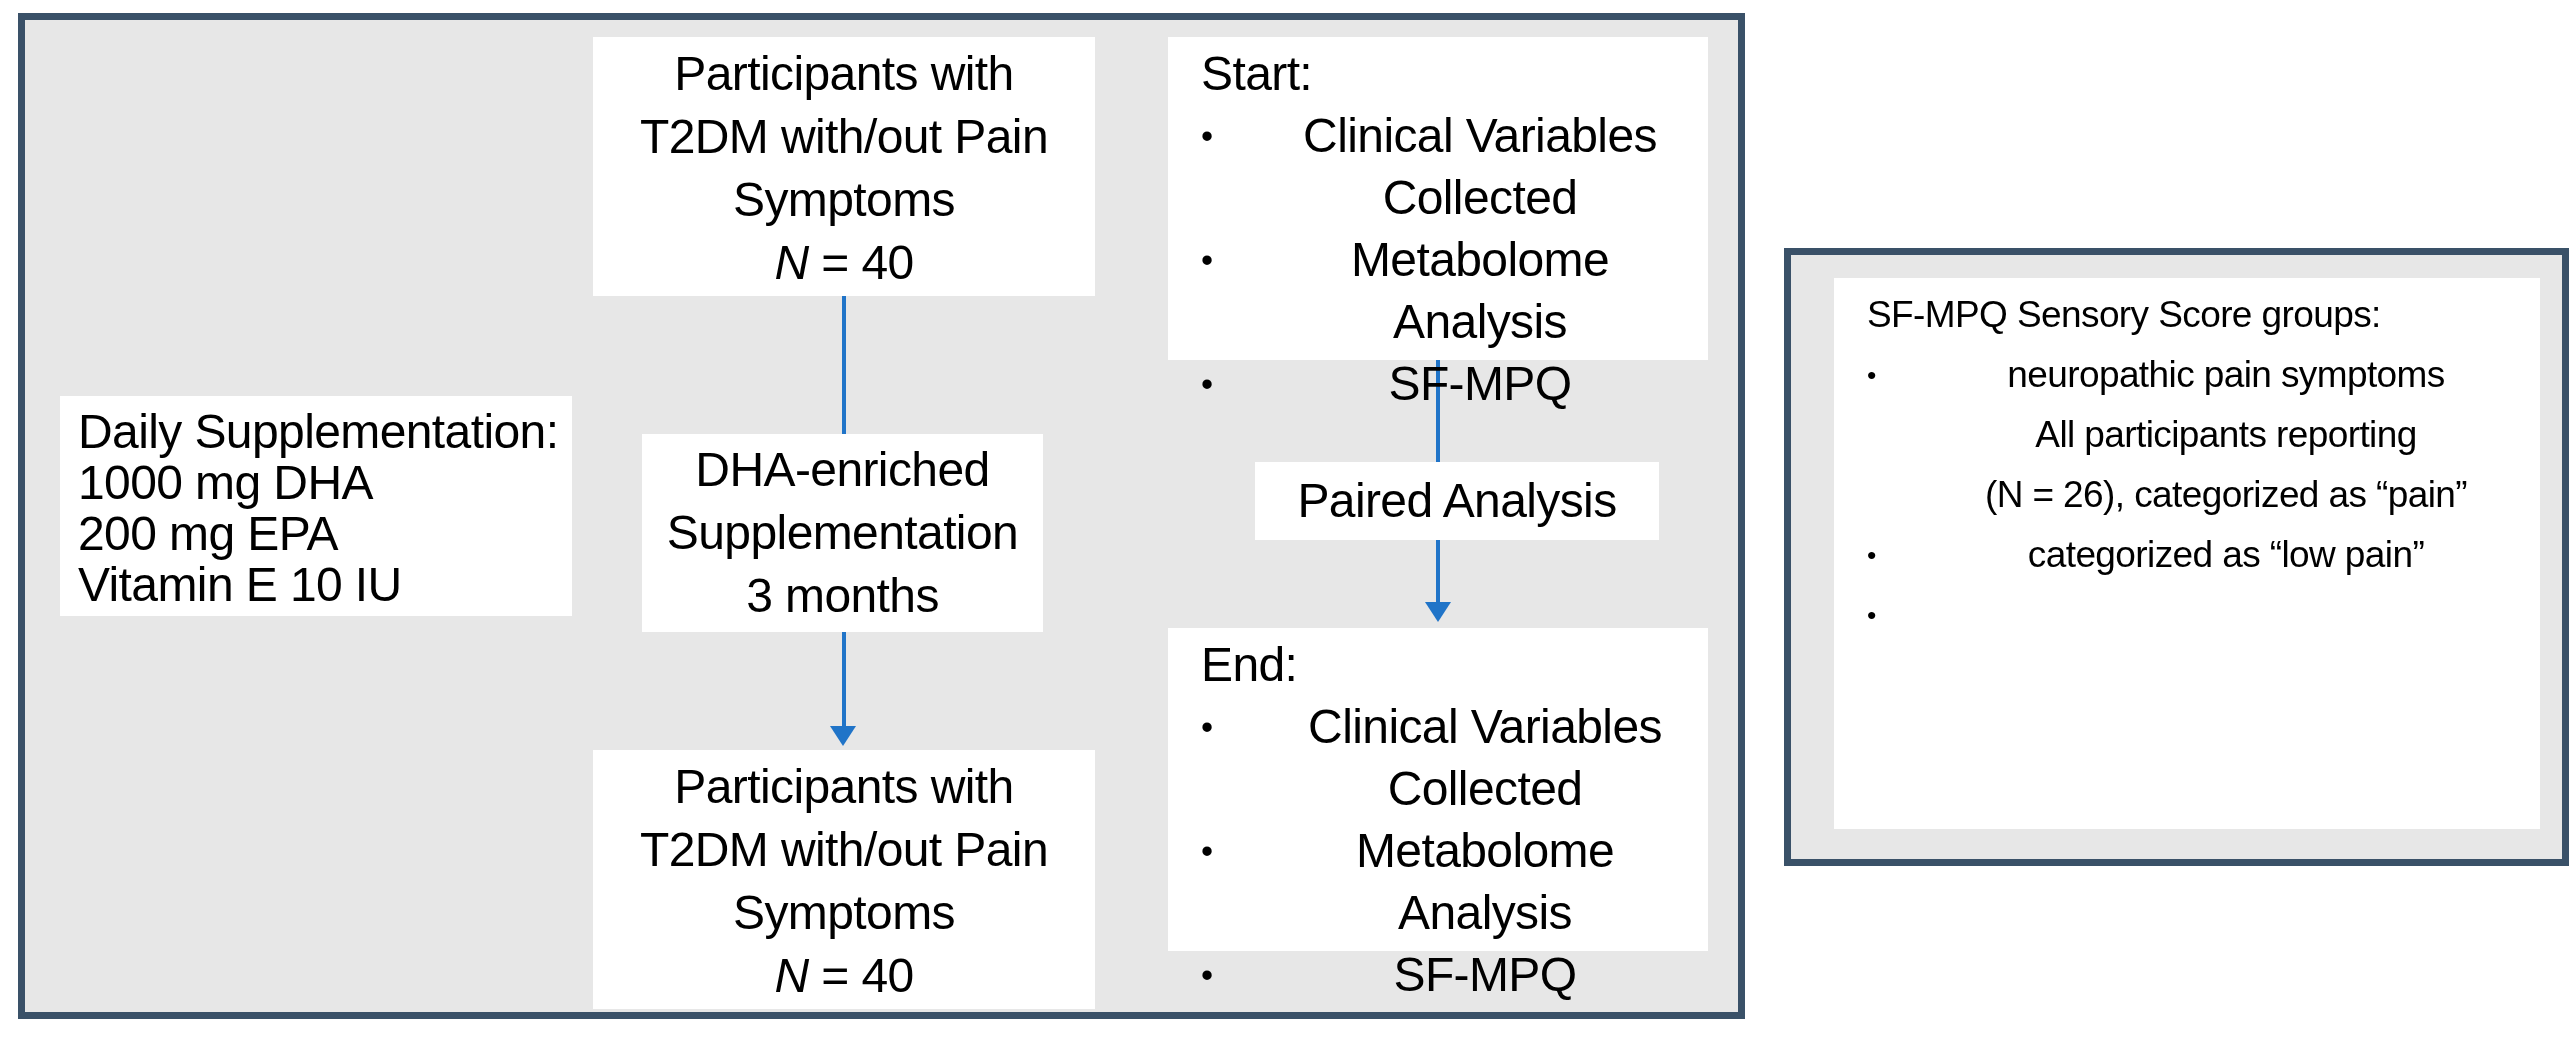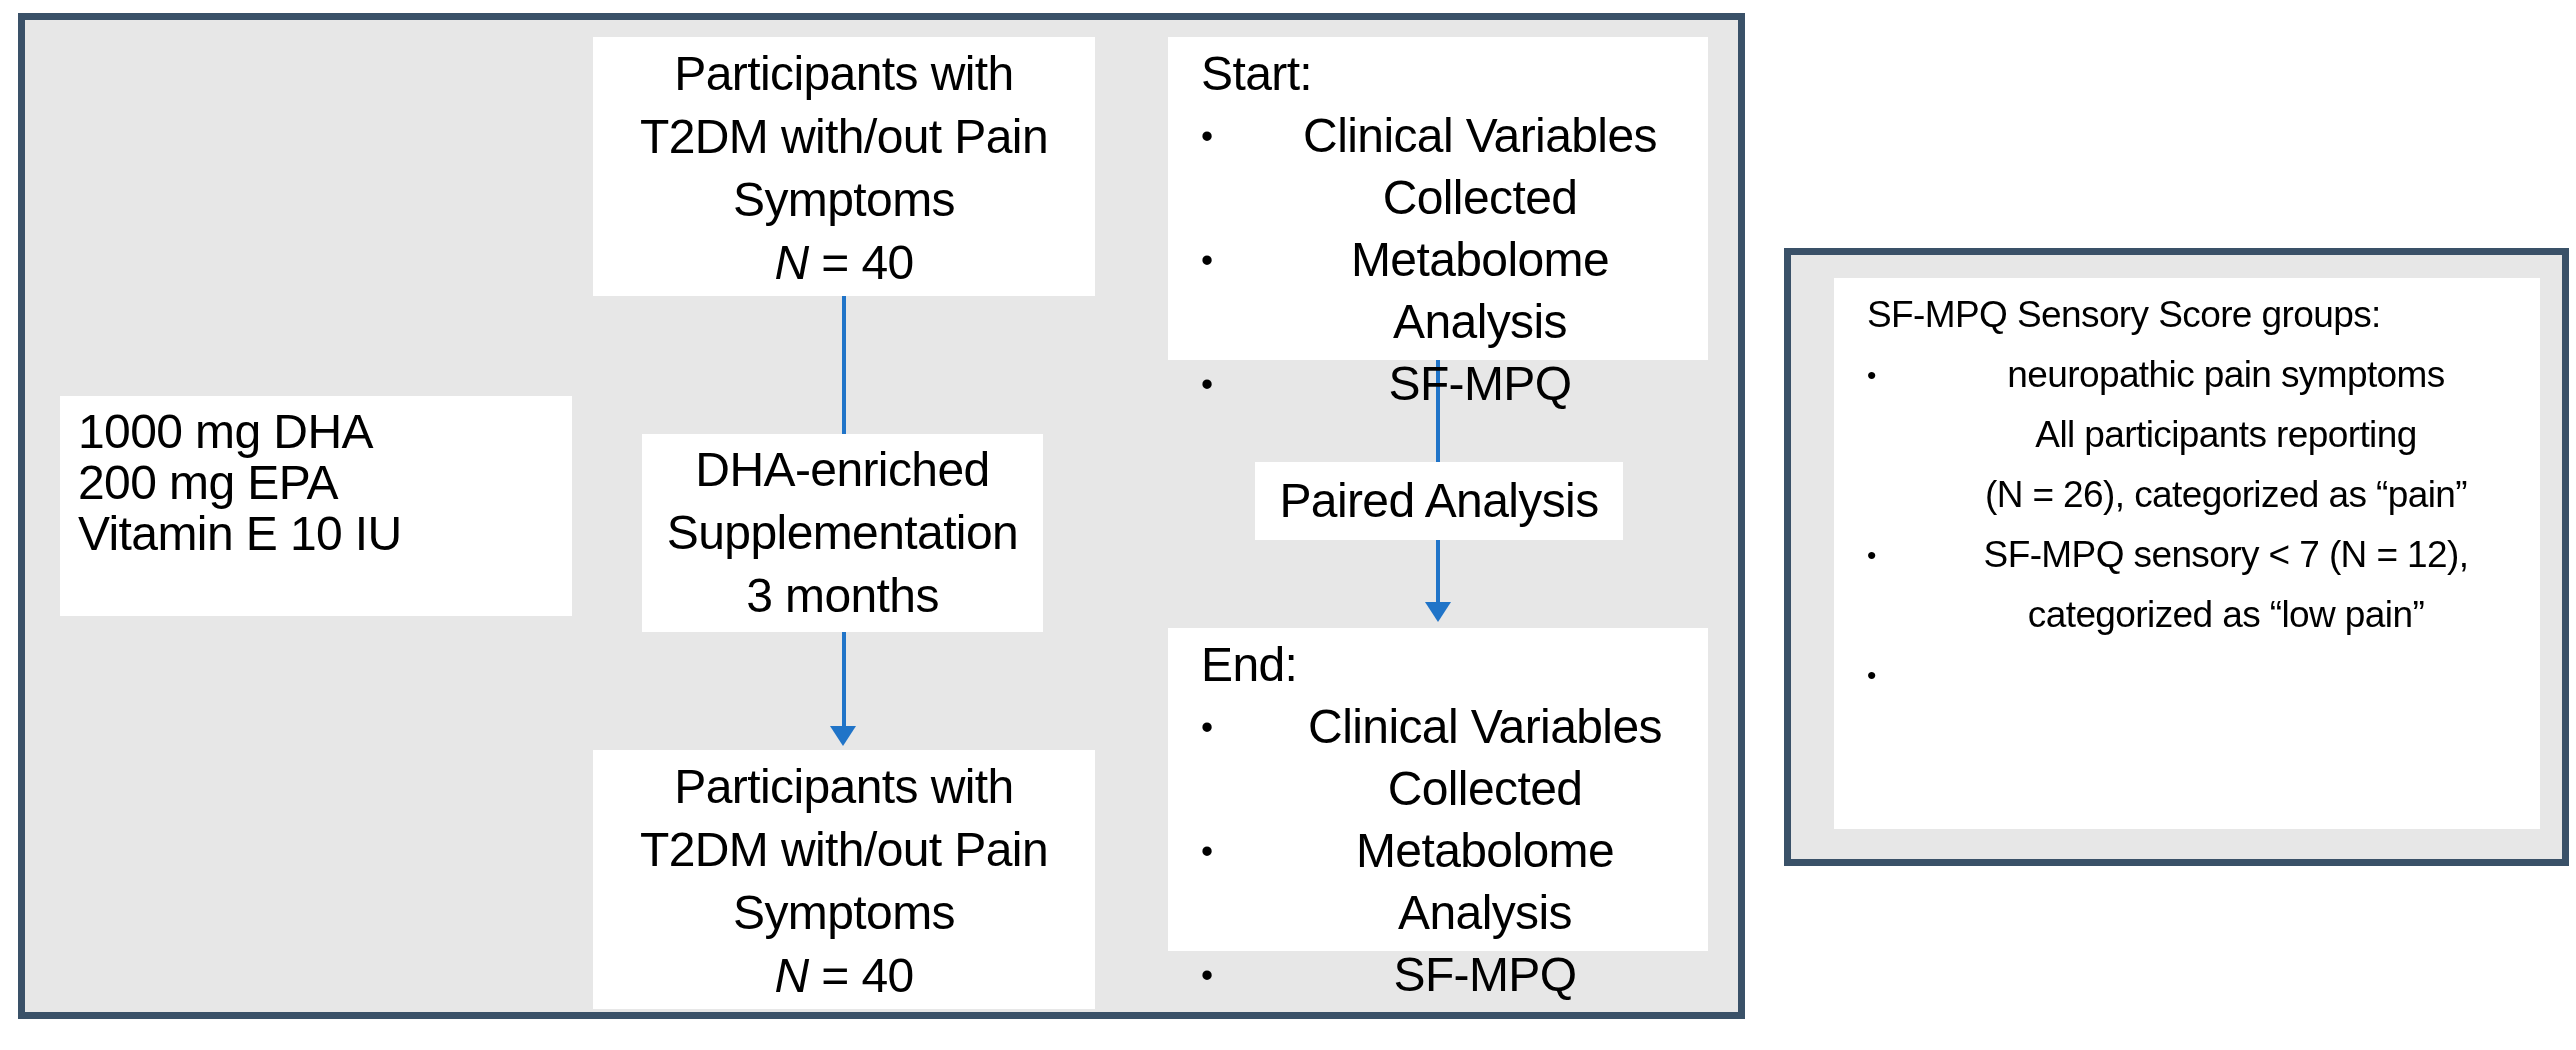--- a/index.html
+++ b/index.html
@@ -37,21 +37,21 @@
     font-size:48px;
   }
   .center{text-align:center;}
   .bl{display:block;}
 
   .box-supplement{left:60px;top:396px;width:512px;height:220px;padding:9.6px 6px 0 18px;line-height:51px;}
   .box-participants-top{left:593px;top:37px;width:502px;height:259px;padding-top:4.8px;line-height:63px;}
   .box-dha{left:642px;top:434px;width:401px;height:198px;padding-top:3.6px;line-height:63px;}
   .box-participants-bottom{left:593px;top:750px;width:502px;height:259px;padding-top:4.8px;line-height:63px;}
   .box-start{left:1168px;top:37px;width:540px;height:323px;padding:6px 18px 0 33px;}
-  .box-paired{left:1255px;top:462px;width:368px;height:78px;line-height:78px;}
+  .box-paired{left:1255px;top:462px;width:404px;height:78px;line-height:78px;}
   .box-end{left:1168px;top:628px;width:540px;height:323px;padding:6px 8px 0 33px;}
 
   .legend-box{
     position:absolute;
     left:1813px;top:278px;width:706px;height:551px;
     background:var(--box-bg);
     box-sizing:border-box;
     z-index:2;
     padding:7.2px 24px 0 33px;
     font-size:37px;
@@ -96,20 +96,21 @@
 
   <div class="panel main-panel"></div>
 
   <div class="connector conn-1"></div>
   <div class="arrowhead head-1"></div>
 
   <div class="connector conn-2"></div>
   <div class="arrowhead head-2"></div>
 
   <div class="box box-supplement">
+    <span class="bl">Daily Supplementation:</span>
     <span class="bl">1000 mg DHA</span>
     <span class="bl">200 mg EPA</span>
     <span class="bl">Vitamin E 10 IU</span>
   </div>
 
   <div class="box center box-participants-top">
     <span class="bl">Participants with</span>
     <span class="bl">T2DM with/out Pain</span>
     <span class="bl">Symptoms</span>
     <span class="bl"><i>N</i><span> = 40</span></span>
@@ -185,21 +186,20 @@
       <span class="dot">•</span>
       <span class="btxt">
         <span class="bl">neuropathic pain symptoms</span>
         <span class="bl">All participants reporting</span>
         <span class="bl">(N = 26), categorized as “pain”</span>
       </span>
     </div>
     <div class="bullet">
       <span class="dot">•</span>
       <span class="btxt">
-        <span class="bl">SF-MPQ sensory &lt; 7 (N = 12),</span>
         <span class="bl">categorized as “low pain”</span>
       </span>
     </div>
     <div class="bullet">
       <span class="dot">•</span>
     </div>
   </div>
 
 </div>
 

